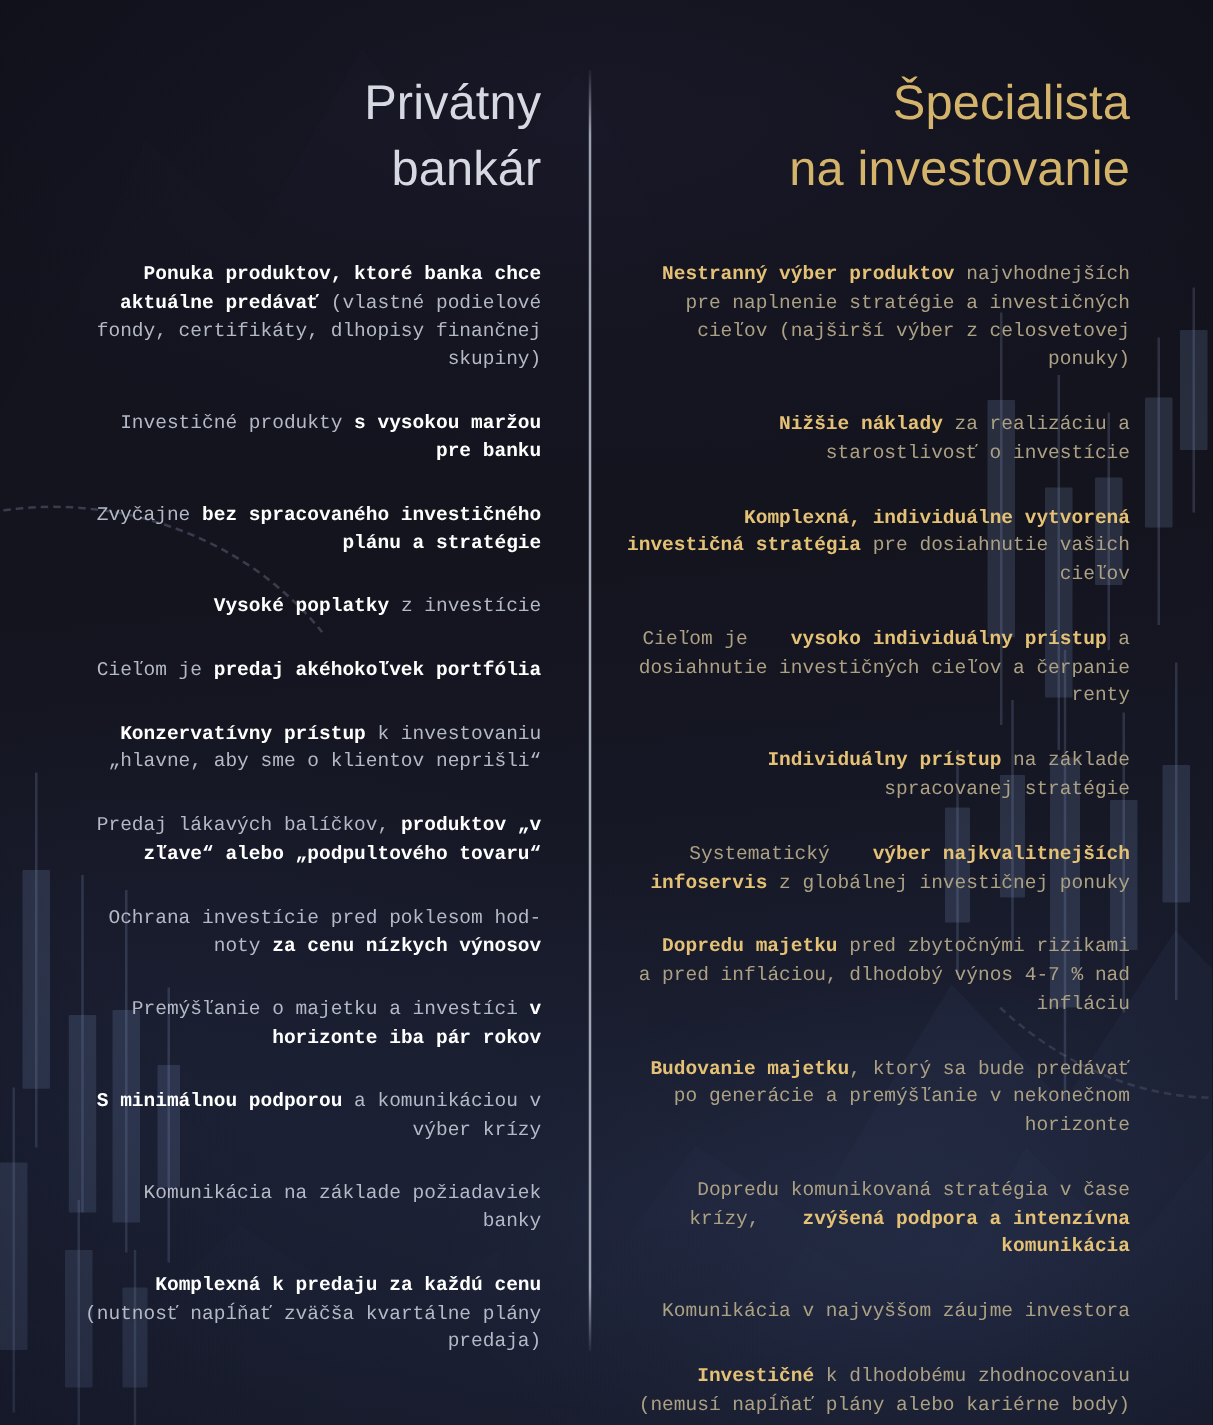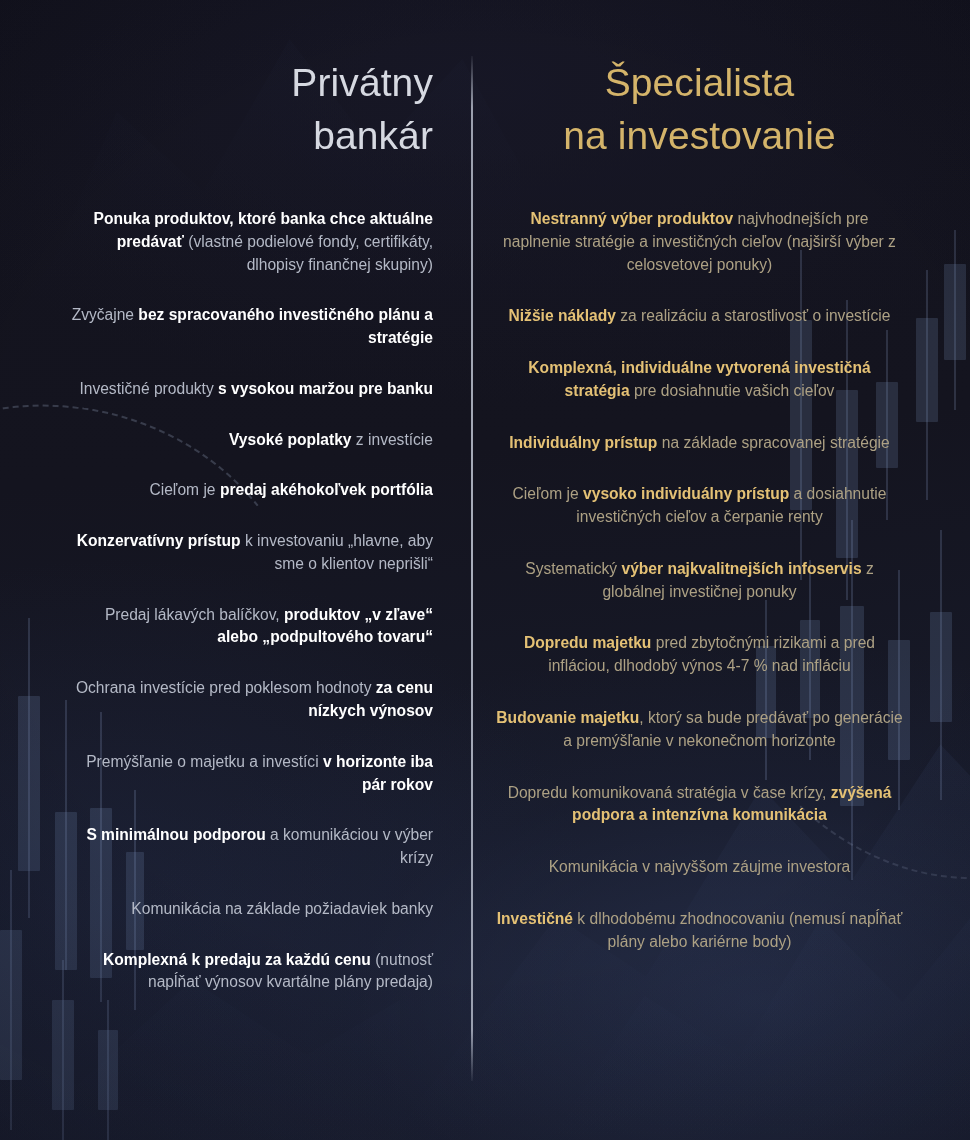--- a/index.html
+++ b/index.html
@@ -106,44 +106,45 @@
   .col { position:relative; }
 
   .col-left {
     width:461px;
     padding:56px 28px 0 60px;
     text-align:right;
   }
   .col-right {
     width:499px;
     padding:56px 56px 0 34px;
-    text-align:center;
+    text-align:right;
   }
 
   .heading {
     font-weight:300;
     font-size:39px;
     line-height:1.36;
     letter-spacing:0.1px;
     white-space:pre-line;
   }
   .heading-left  { color:#d6d9e1; margin-bottom:46px; }
   .heading-right { color:#d4b46a; margin-bottom:46px; }
 
   .item {
     font-size:15.6px;
     line-height:1.46;
+    font-family:Liberation Mono, monospace;
   }
   .col-left  .item { margin-bottom:28px; }
   .col-right .item { margin-bottom:29px; }
 
   .col-left  .item b { color:#ffffff;  font-weight:700; }
   .col-left  .item    { color:#b4b9c6; font-weight:400; }
 
-  .col-right .item b { color:#e4c175;  font-weight:700; }
+  .col-right .item b { color:#e4c175;  font-weight:700;margin-left:25px; }
   .col-right .item    { color:#ada184; font-weight:400; }
 </style>
 </head>
 <body>
 
 <div id="root">
 
   <div class="bg-layer">
     <div class="mountain mtn-top"></div>
     <div class="mountain mtn-c"></div>
@@ -230,43 +231,43 @@
 
   <div class="content">
 
     <div class="divider"></div>
 
     <div class="col col-left">
       <div class="heading heading-left">Privátny
 bankár</div>
       <div id="left-items">
           <p class="item"><b>Ponuka produktov, ktoré banka chce aktuálne predávať</b><span> (vlastné podielové fondy, certifikáty, dlhopisy finančnej skupiny)</span></p>
+          <p class="item"><span>Investičné produkty </span><b>s vysokou maržou pre banku</b></p>
           <p class="item"><span>Zvyčajne </span><b>bez spracovaného investičného plánu a stratégie</b></p>
-          <p class="item"><span>Investičné produkty </span><b>s vysokou maržou pre banku</b></p>
           <p class="item"><b>Vysoké poplatky</b><span> z investície</span></p>
           <p class="item"><span>Cieľom je </span><b>predaj akéhokoľvek portfólia</b></p>
           <p class="item"><b>Konzervatívny prístup</b><span> k investovaniu „hlavne, aby sme o klientov neprišli“</span></p>
           <p class="item"><span>Predaj lákavých balíčkov, </span><b>produktov „v zľave“ alebo „podpultového tovaru“</b></p>
           <p class="item"><span>Ochrana investície pred poklesom hod­noty </span><b>za cenu nízkych výnosov</b></p>
           <p class="item"><span>Premýšľanie o majetku a investíci </span><b>v horizonte iba pár rokov</b></p>
           <p class="item"><b>S minimálnou podporou</b><span> a komunikáciou v výber krízy</span></p>
           <p class="item"><span>Komunikácia na základe požiadaviek banky</span></p>
-          <p class="item"><b>Komplexná k predaju za každú cenu</b><span> (nutnosť napĺňať výnosov kvartálne plány predaja)</span></p>
+          <p class="item"><b>Komplexná k predaju za každú cenu</b><span> (nutnosť napĺňať zväčša kvartálne plány predaja)</span></p>
         </div>
     </div>
 
     <div class="col col-right">
       <div class="heading heading-right">Špecialista
 na investovanie</div>
       <div id="right-items">
           <p class="item"><b>Nestranný výber produktov</b><span> najvhodnejších pre naplnenie stratégie a investičných cieľov (najširší výber z celosvetovej ponuky)</span></p>
           <p class="item"><b>Nižšie náklady</b><span> za realizáciu a starostlivosť o investície</span></p>
           <p class="item"><b>Komplexná, individuálne vytvorená investičná stratégia</b><span> pre dosiahnutie vašich cieľov</span></p>
+          <p class="item"><span>Cieľom je </span><b>vysoko individuálny prístup</b><span> a dosiahnutie investičných cieľov a čerpanie renty</span></p>
           <p class="item"><b>Individuálny prístup</b><span> na základe spracovanej stratégie</span></p>
-          <p class="item"><span>Cieľom je </span><b>vysoko individuálny prístup</b><span> a dosiahnutie investičných cieľov a čerpanie renty</span></p>
           <p class="item"><span>Systematický </span><b>výber najkvalitnejších infoservis</b><span> z globálnej investičnej ponuky</span></p>
           <p class="item"><b>Dopredu majetku</b><span> pred zbytočnými rizikami a pred infláciou, dlhodobý výnos 4-7 % nad infláciu</span></p>
           <p class="item"><b>Budovanie majetku</b><span>, ktorý sa bude predávať po generácie a premýšľanie v nekonečnom horizonte</span></p>
           <p class="item"><span>Dopredu komunikovaná stratégia v čase krízy, </span><b>zvýšená podpora a intenzívna komunikácia</b></p>
           <p class="item"><span>Komunikácia v najvyššom záujme investora</span></p>
           <p class="item"><b>Investičné</b><span> k dlhodobému zhodnocovaniu (nemusí napĺňať plány alebo kariérne body)</span></p>
         </div>
     </div>
 
   </div>

